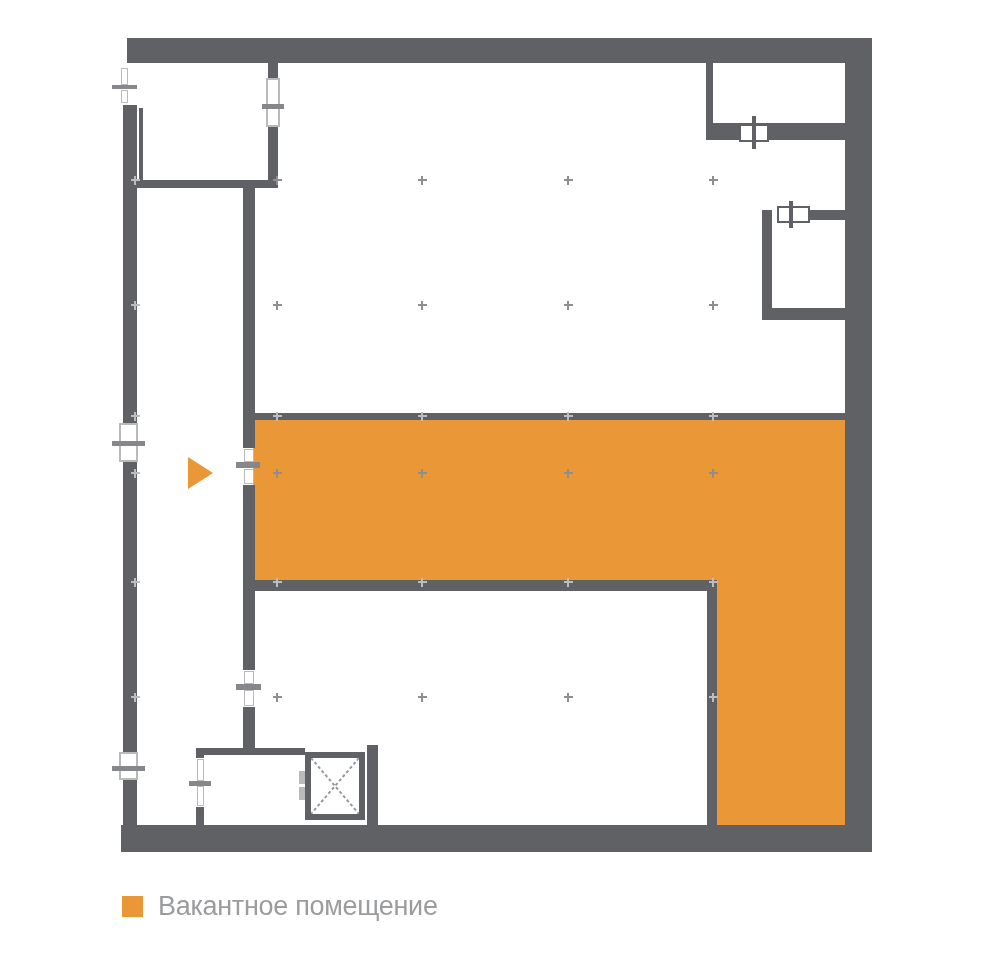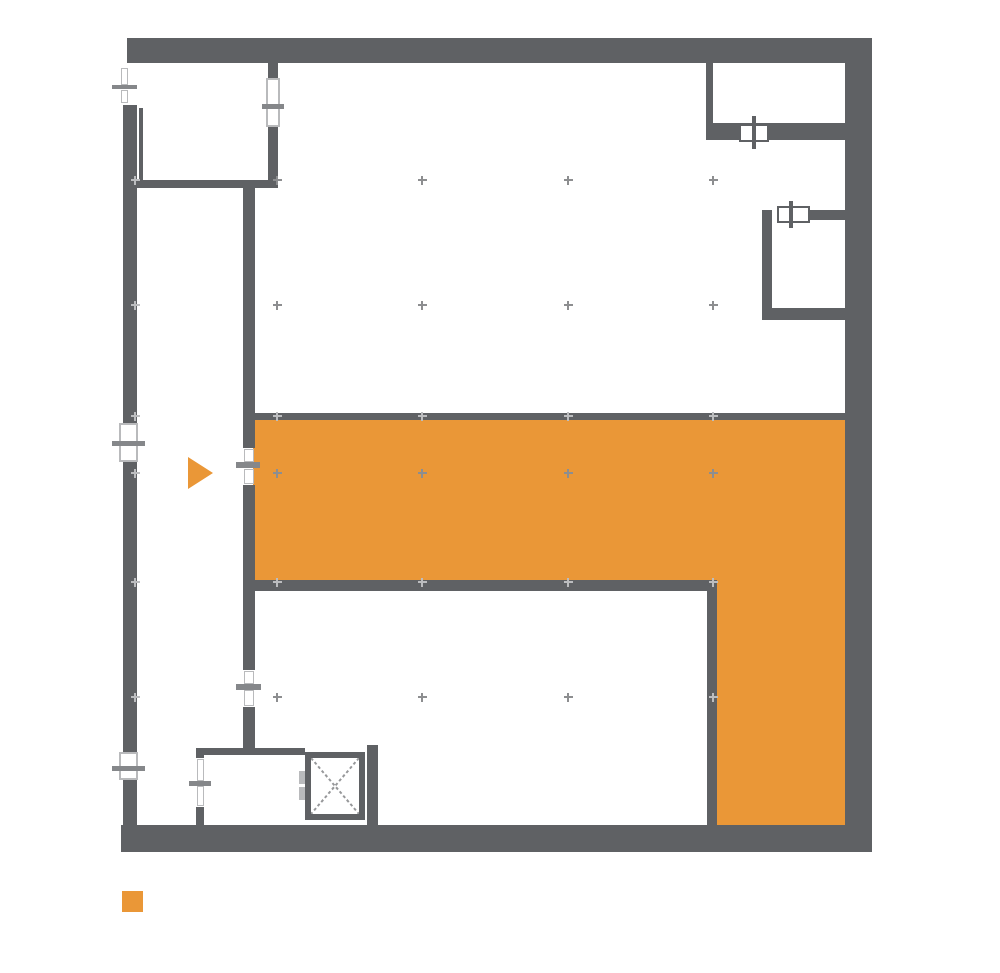--- a/index.html
+++ b/index.html
@@ -131,14 +131,15 @@
       <div class="abs cross dark" style="left: 709px; top: 176px;"></div>
       <div class="abs cross dark" style="left: 709px; top: 301px;"></div>
       <div class="abs cross light" style="left: 709px; top: 412px;"></div>
       <div class="abs cross dark" style="left: 709px; top: 469px;"></div>
       <div class="abs cross light" style="left: 709px; top: 578px;"></div>
       <div class="abs cross light" style="left: 709px; top: 693px;"></div>
     </div>
 
   <div id="legend" class="abs" style="left:122px;top:891px">
     <div class="swatch"></div>
+    <div class="label">Вакантное помещение</div>
   </div>
 </div>
 
 </body></html>

